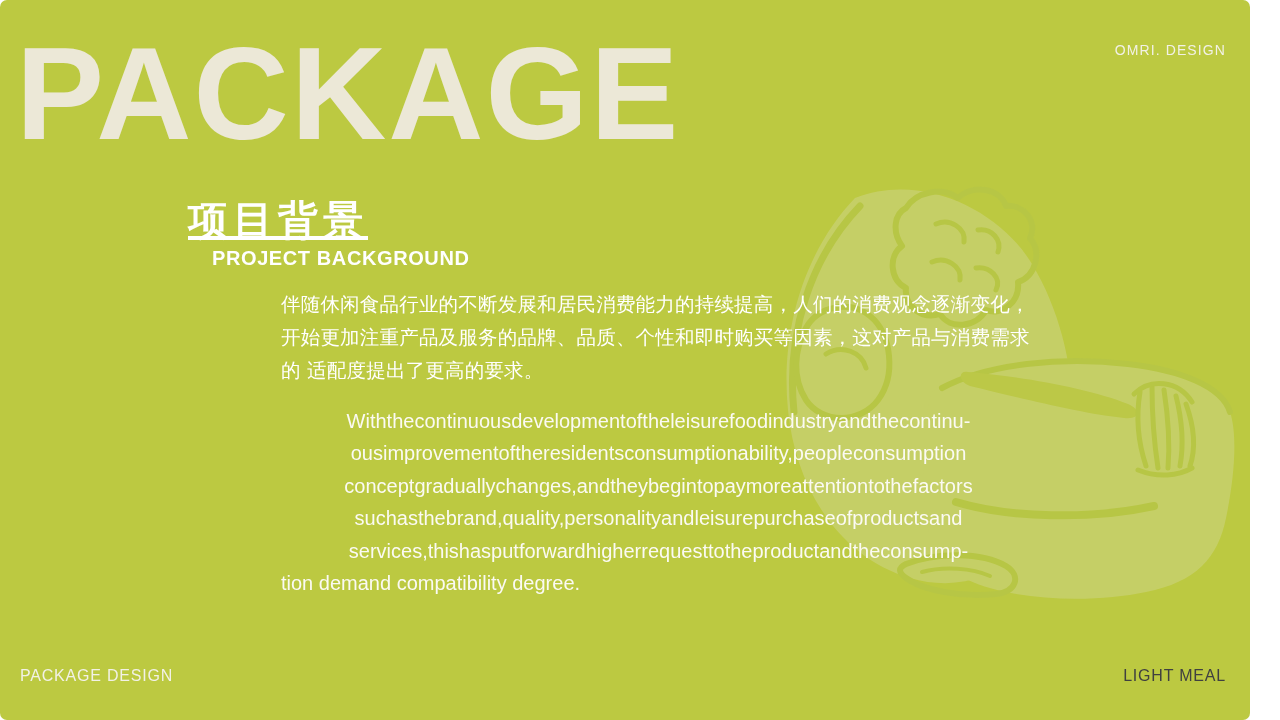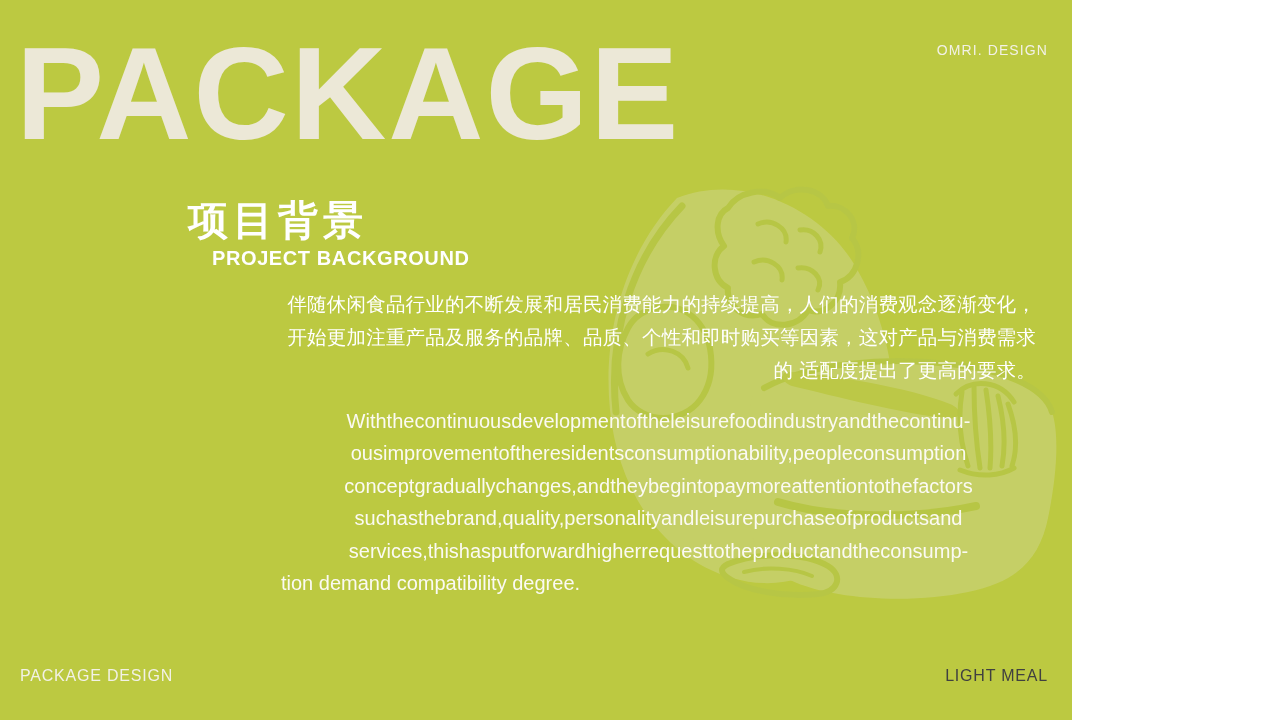--- a/index.html
+++ b/index.html
@@ -9,24 +9,25 @@
   }
   body {
     width: 1280px;
     height: 720px;
     overflow: hidden;
     font-family: "Liberation Sans", "DejaVu Sans", sans-serif;
   }
 
   #slide {
     position: relative;
-    width: 1072px;
+    width: 1250px;
     height: 720px;
     background: #bcc941;
     overflow: hidden;
+    border-radius: 7px;
   }
 
   
   #watermark {
     position: absolute;
     right: 0;
     top: 180px;
     width: 540px;
     height: 450px;
     pointer-events: none;
@@ -68,20 +69,21 @@
     top: 198px;
     z-index: 3;
   }
   #section-heading .cn {
     font-size: 40px;
     line-height: 1.12;
     letter-spacing: 5px;
     font-weight: 700;
     color: #ffffff;
     font-family: "DejaVu Sans", "Liberation Sans", sans-serif;
+    text-decoration: underline;
   }
   #section-heading .en {
     margin-top: 4px;
     font-size: 20px;
     letter-spacing: 0.6px;
     font-weight: 700;
     color: #ffffff;
     margin-left: 24px;
   }
 
@@ -93,21 +95,20 @@
     width: 755px;
     z-index: 3;
   }
   .para-cn {
     color: #ffffff;
     font-size: 19.5px;
     line-height: 33px;
     letter-spacing: 0.2px;
     font-family: "DejaVu Sans", "Liberation Sans", sans-serif;
     margin: 0 0 18px 0;
-    text-align: right;
   }
   .para-en {
     color: #fbfaf3;
     font-size: 20px;
     line-height: 32.4px;
     margin: 0;
     text-align: justify;
     text-align-last: left;
     font-family: "Liberation Sans", "DejaVu Sans", sans-serif;
   }

